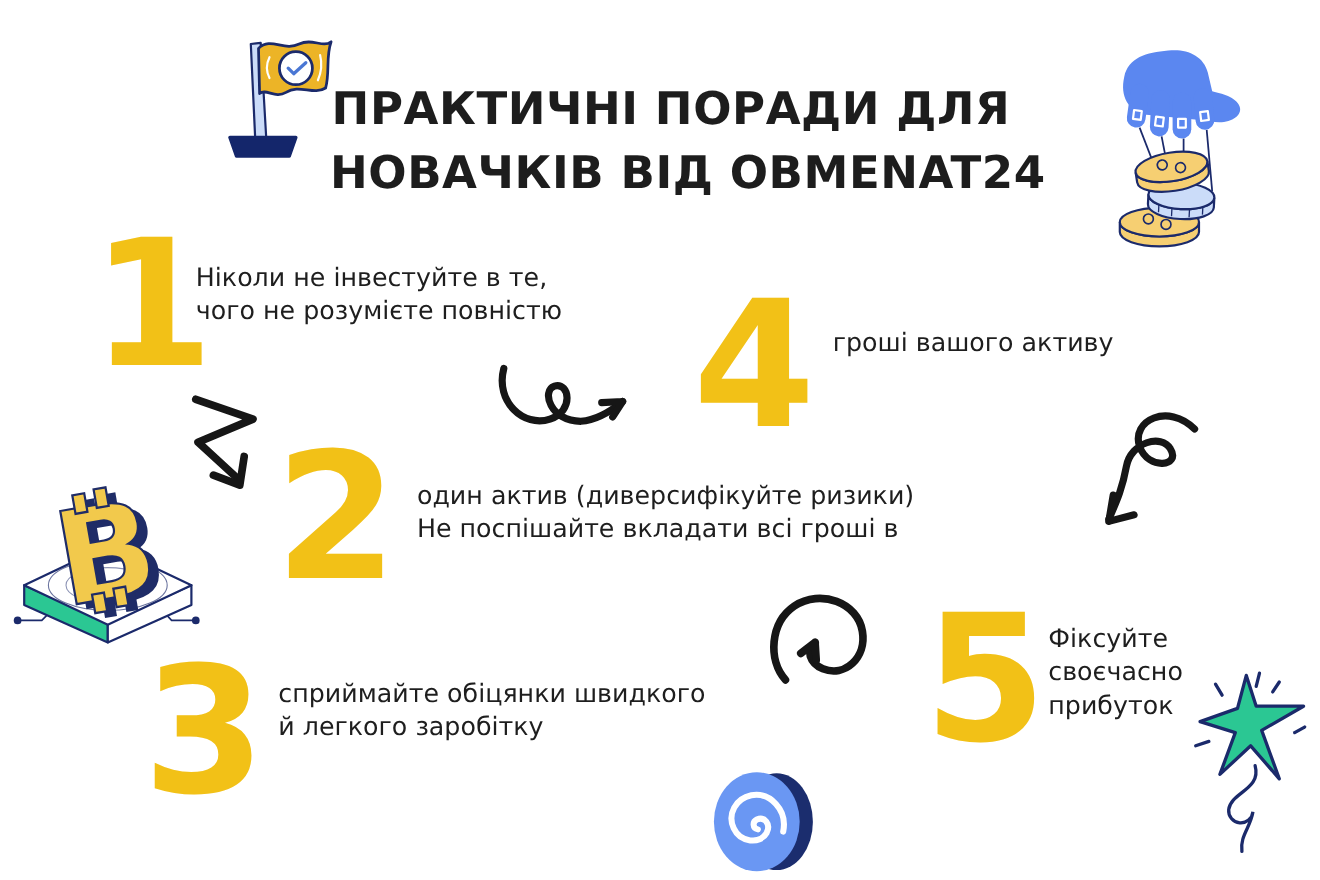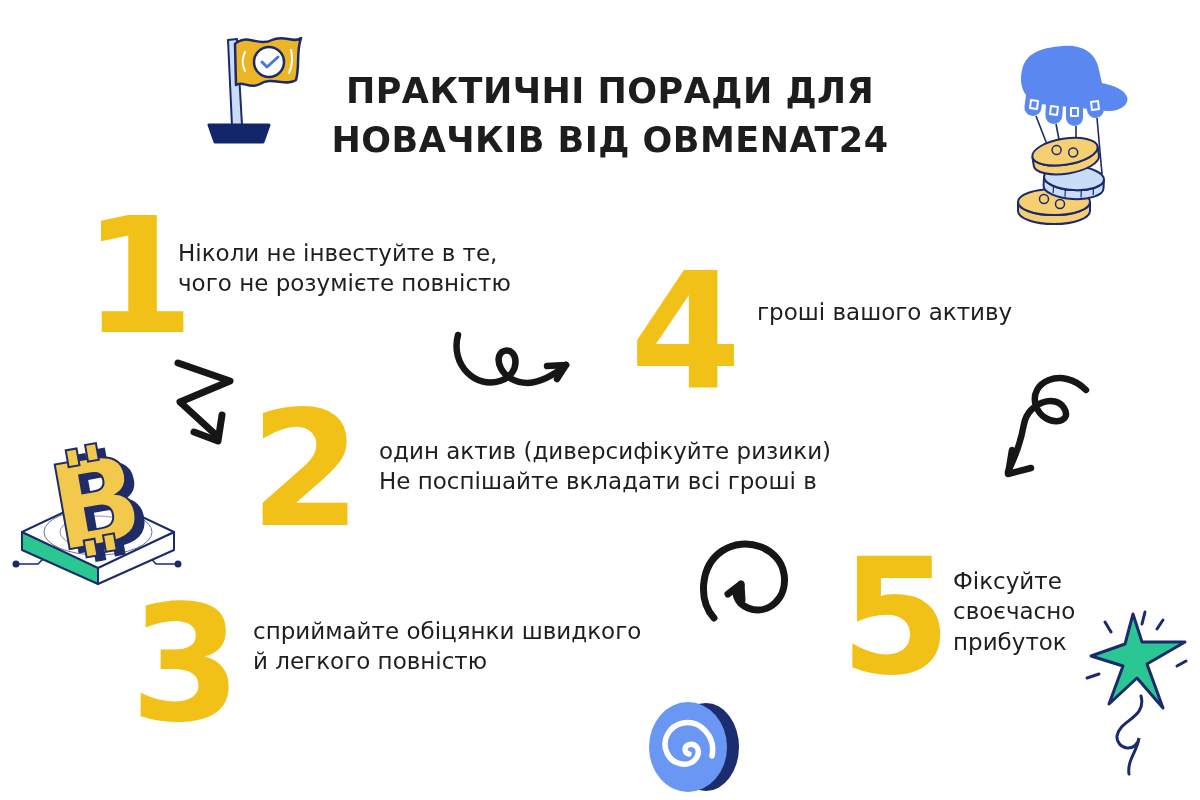--- a/index.html
+++ b/index.html
@@ -3,21 +3,21 @@
 <meta charset="utf-8">
 <style>
   html,body{margin:0;padding:0;background:#ffffff;}
   .canvas{
     position:relative;width:1200px;height:800px;background:#ffffff;overflow:hidden;
     font-family:"DejaVu Sans","Liberation Sans",sans-serif;
   }
   .abs{position:absolute;}
   .title{
     left:300px;top:44px;width:620px;text-align:center;
-    font-weight:bold;font-size:35px;line-height:1.4;color:#1d1d1d;letter-spacing:0.5px;
+    font-weight:bold;font-size:41px;line-height:1.4;color:#1d1d1d;letter-spacing:0.5px;
   }
   .title .tline{display:block;white-space:nowrap;}
   .tip-number{
     font-weight:bold;font-size:160px;line-height:1;color:#F2C117;
     letter-spacing:-6px;
   }
   .tip-text{font-weight:normal;font-size:23px;line-height:1.32;color:#1e1e1e;margin-left:16px;}
   .tip-text .line{display:block;white-space:nowrap;}
   svg{display:block;}
 </style>
@@ -90,21 +90,21 @@
 
   <div class="abs tip-number" style="left:250px;top:390px;">2</div>
   <div class="abs tip-text" style="left:363px;top:436px;">
     <span class="line">один актив (диверсифікуйте ризики)</span>
     <span class="line">Не поспішайте вкладати всі гроші в</span>
   </div>
 
   <div class="abs tip-number" style="left:130px;top:585px;">3</div>
   <div class="abs tip-text" style="left:237px;top:616px;">
     <span class="line">сприймайте обіцянки швидкого</span>
-    <span class="line">й легкого повністю</span>
+    <span class="line">й легкого заробітку</span>
   </div>
 
   <div class="abs tip-number" style="left:630px;top:252px;">4</div>
   <div class="abs tip-text" style="left:741px;top:297px;">
     <span class="line">гроші вашого активу</span>
   </div>
 
   <div class="abs tip-number" style="left:840px;top:538px;">5</div>
   <div class="abs tip-text" style="left:937px;top:566px;">
     <span class="line">Фіксуйте</span>

